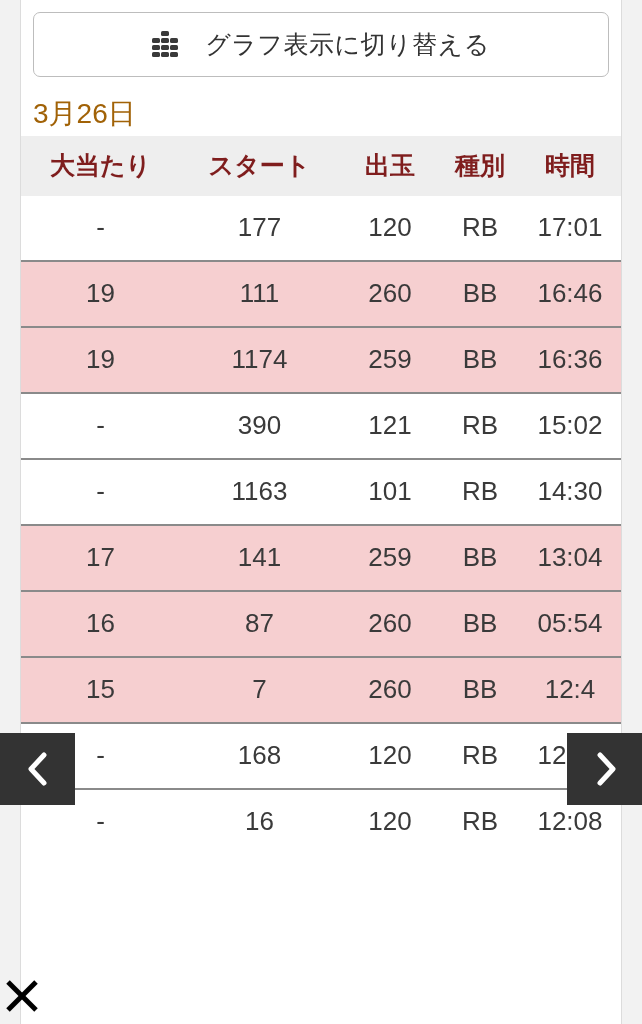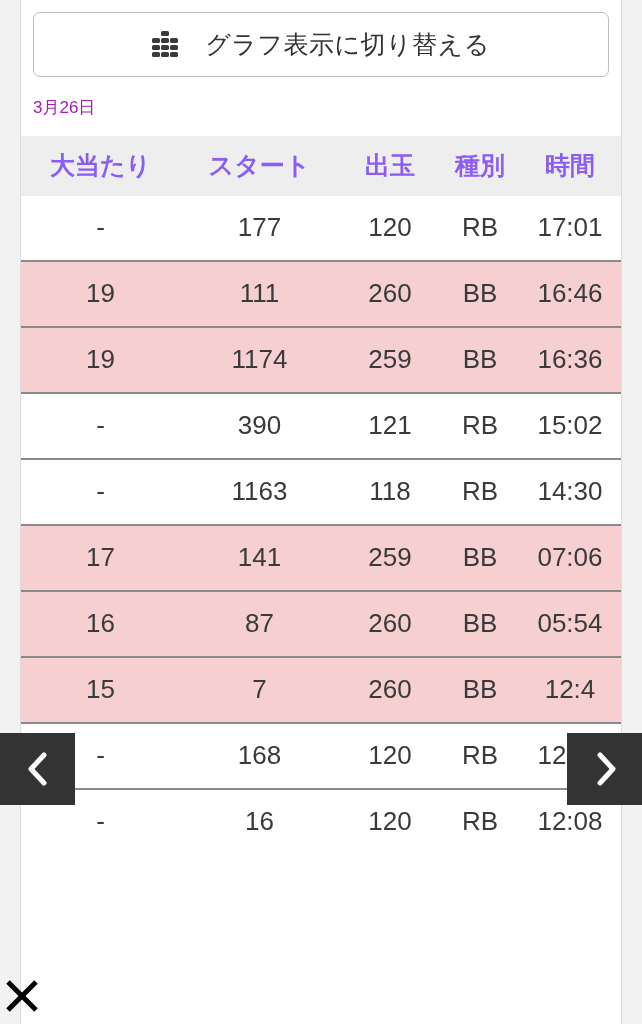--- a/index.html
+++ b/index.html
@@ -76,23 +76,23 @@
   }
   .toggle-label {
     font-size: 25px;
     color: #333333;
     letter-spacing: 0.5px;
     line-height: 1;
   }
 
   
   .date-caption {
-    font-size: 17px;
-    color: #a21caf;
-    padding: 22px 0 18px 12px;
+    font-size: 28px;
+    color: #a16207;
+    padding: 22px 0 6px 12px;
     line-height: 1.1;
   }
 
   
   .history-table {
     width: 100%;
     border-collapse: collapse;
     table-layout: fixed;
     font-size: 26px;
     color: #3a3a3a;
@@ -100,21 +100,21 @@
   .history-table col.c-hit   { width: 26.5%; }
   .history-table col.c-start { width: 26.5%; }
   .history-table col.c-out   { width: 17%; }
   .history-table col.c-type  { width: 13%; }
   .history-table col.c-time  { width: 17%; }
 
   .history-table thead th {
     background: #eeeeee;
     font-size: 25px;
     font-weight: bold;
-    color: #8b5cf6;
+    color: #7f1d1d;
     height: 60px;
     text-align: center;
     padding: 0;
     border: none;
   }
   .history-table tbody td {
     height: 64px;
     text-align: center;
     padding: 0;
     border-top: 2px solid #8a8a8a;
@@ -243,30 +243,30 @@
           <tr class="nohit">
             <td class="col-hit">-</td>
             <td class="col-start">390</td>
             <td class="col-out">121</td>
             <td class="col-type">RB</td>
             <td class="col-time">15:02</td>
           </tr>
           <tr class="nohit">
             <td class="col-hit">-</td>
             <td class="col-start">1163</td>
-            <td class="col-out">118</td>
+            <td class="col-out">101</td>
             <td class="col-type">RB</td>
             <td class="col-time">14:30</td>
           </tr>
           <tr class="hit">
             <td class="col-hit">17</td>
             <td class="col-start">141</td>
             <td class="col-out">259</td>
             <td class="col-type">BB</td>
-            <td class="col-time">07:06</td>
+            <td class="col-time">13:04</td>
           </tr>
           <tr class="hit">
             <td class="col-hit">16</td>
             <td class="col-start">87</td>
             <td class="col-out">260</td>
             <td class="col-type">BB</td>
             <td class="col-time">05:54</td>
           </tr>
           <tr class="hit">
             <td class="col-hit">15</td>

